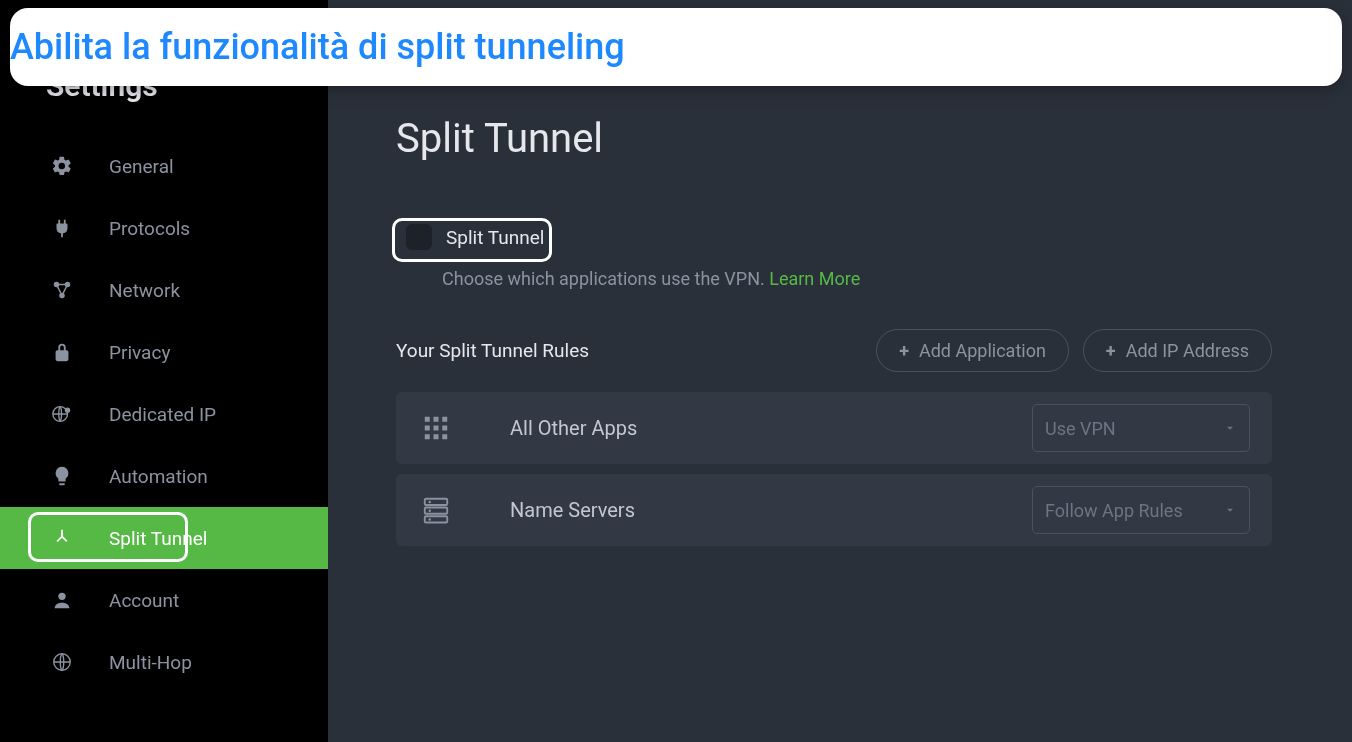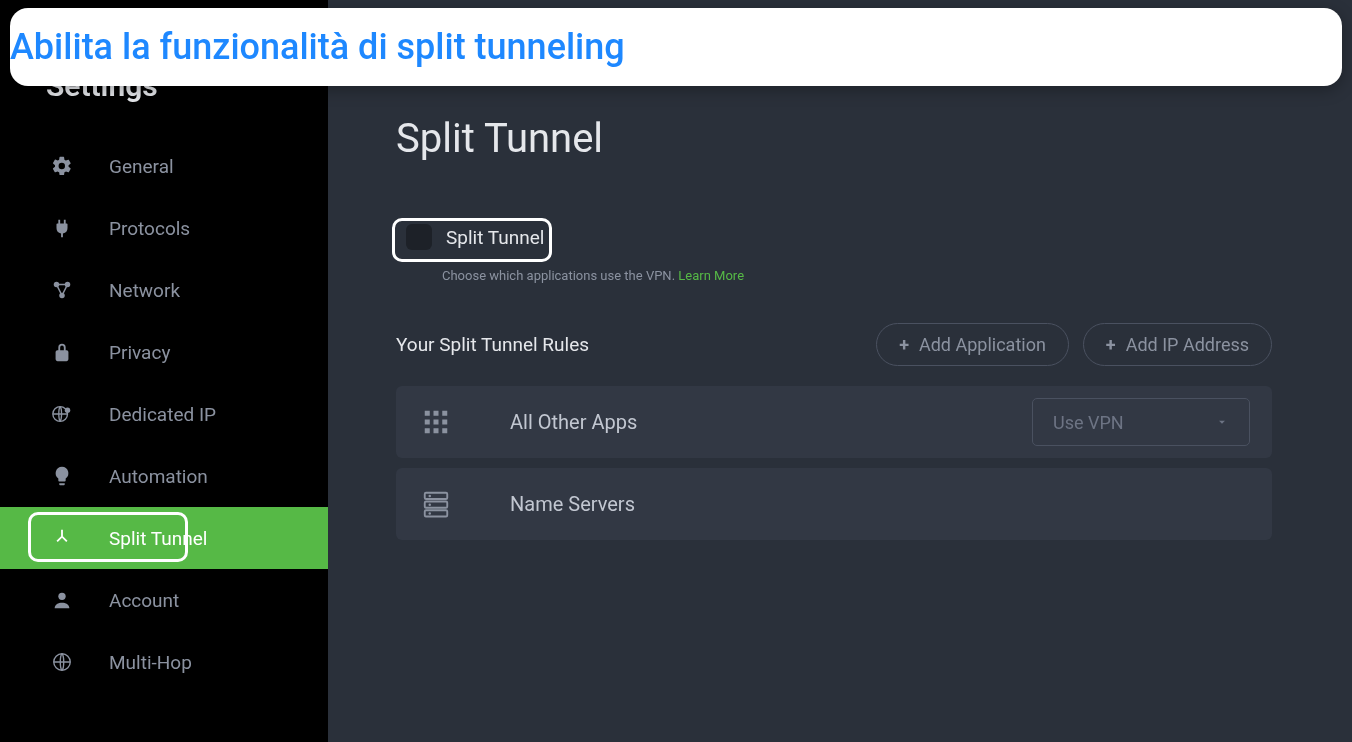--- a/index.html
+++ b/index.html
@@ -101,21 +101,21 @@
   left: -4px; top: -6px; width: 160px; height: 44px;
 }
 .toggle {
   width: 26px; height: 26px;
   background: #1d2128;
   border-radius: 6px;
   margin-left: 10px;
   margin-right: 14px;
 }
 .toggle-label { color: #e5e7eb; font-size: 19px; }
-.help-row { margin-left: 46px; margin-bottom: 40px; font-size: 13px; }
+.help-row { margin-left: 46px; margin-bottom: 40px; font-size: 18px; }
 .help-text { color: #8b92a0; }
 .learn-more { color: #56b946; cursor: pointer; }
 .rules-header {
   display: flex;
   align-items: center;
   justify-content: space-between;
   margin-bottom: 20px;
 }
 .rules-title { color: #e5e7eb; font-size: 19px; }
 .rules-buttons { display: flex; gap: 14px; }
@@ -150,21 +150,21 @@
 }
 .rule-label { color: #c2c7d1; font-size: 20px; flex: 1; }
 .rule-select {
   width: 218px;
   height: 48px;
   border: 1px solid #4a5160;
   border-radius: 5px;
   display: flex;
   align-items: center;
   justify-content: space-between;
-  padding: 0 20px;
+  padding: 0 12px;
   color: #6d7484;
   font-size: 18px;
   cursor: pointer;
 }
 .chev { width: 14px; height: 14px; }
 svg { fill: currentColor; }
 </style>
 </head>
 <body>
 
@@ -326,16 +326,22 @@
         <svg viewBox="0 0 24 24" width="30" height="30">
             <rect x="3" y="3" width="18" height="5" rx="1" fill="none" stroke="currentColor" stroke-width="1.5"></rect>
             <rect x="3" y="10" width="18" height="5" rx="1" fill="none" stroke="currentColor" stroke-width="1.5"></rect>
             <rect x="3" y="17" width="18" height="5" rx="1" fill="none" stroke="currentColor" stroke-width="1.5"></rect>
             <circle cx="7" cy="5.5" r="1"></circle>
             <circle cx="7" cy="12.5" r="1"></circle>
             <circle cx="7" cy="19.5" r="1"></circle>
           </svg>
       </span>
       <span class="rule-label">Name Servers</span>
+      <div class="rule-select">
+        <span>Follow App Rules</span>
+        <svg class="chev" viewBox="0 0 24 24">
+            <path d="M7 10l5 5 5-5z"></path>
+          </svg>
+      </div>
     </div>
 
   </div>
 </div>
 
 </body></html>

